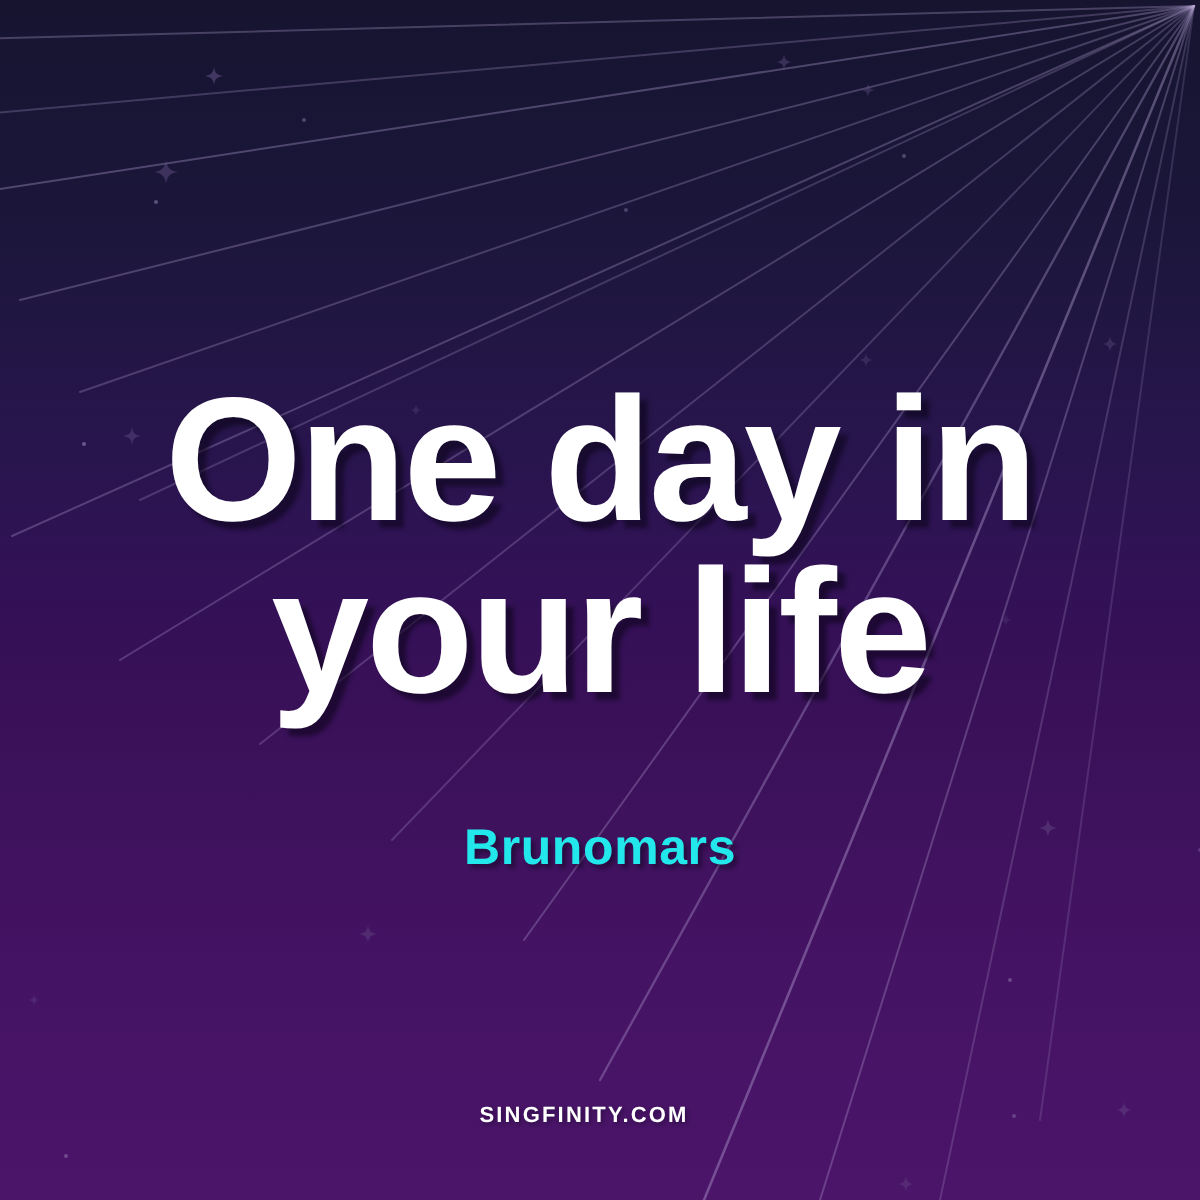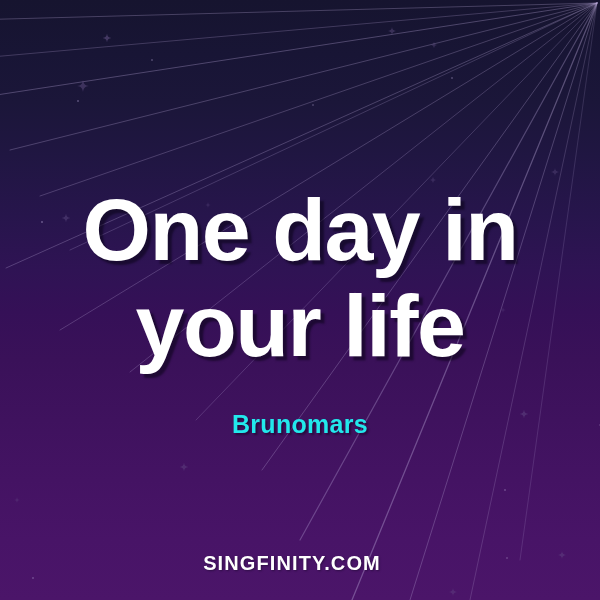--- a/index.html
+++ b/index.html
@@ -82,21 +82,21 @@
   .title-line {
     display: block;
     color: #ffffff;
     font-size: 88px;
     font-weight: bold;
     line-height: 0.96;
     letter-spacing: -1.5px;
     text-shadow: 4px 4px 2px rgba(10, 4, 22, 0.55);
     white-space: nowrap;
   }
-  #title-line-2 { margin-top: 12px; }
+  #title-line-2 { margin-top: 2px; }
 
   #artist-name {
     position: absolute;
     top: 410px;
     left: 0;
     right: 0;
     text-align: center;
     color: #22e8ec;
     font-size: 25px;
     font-weight: bold;
@@ -104,21 +104,21 @@
     text-shadow: 2px 2px 2px rgba(10, 4, 22, 0.45);
   }
 
   #footer-brand {
     position: absolute;
     top: 552px;
     left: 0;
     right: 16px;
     text-align: center;
     color: #ffffff;
-    font-size: 20px;
+    font-size: 11px;
     font-weight: bold;
     letter-spacing: 1.1px;
     text-shadow: 1px 1px 2px rgba(10, 4, 22, 0.4);
   }
 </style>
 </head>
 <body>
 
 <div id="card">
 

